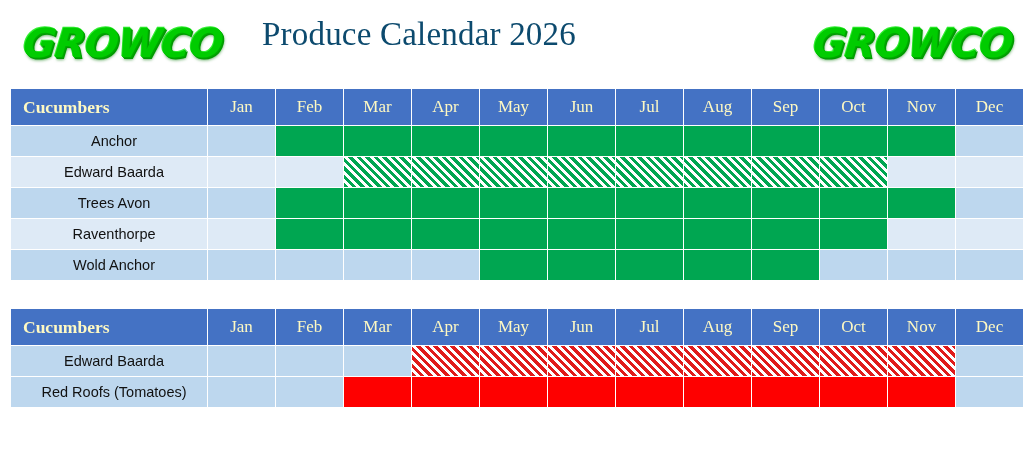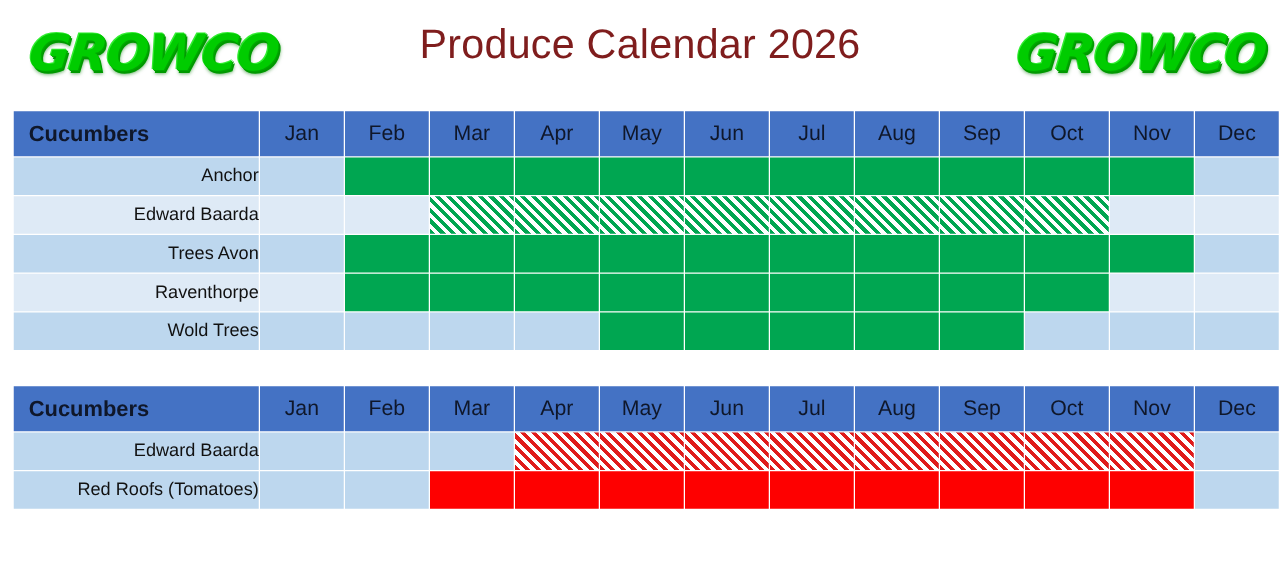--- a/index.html
+++ b/index.html
@@ -44,24 +44,23 @@
     user-select: none;
   }
   .logo-left  { left: 18px; }
   .logo-right { left: 808px; }
 
   .page-title {
     position: absolute;
     left: 262px;
     top: 16px;
     width: 500px;
-    text-align: center;
     font-size: 33px;
-    color: #7f1d1d;
-    font-family: Liberation Sans, sans-serif;
+    color: #0c4a6e;
+    font-family: Liberation Serif, serif;
     letter-spacing: 0.2px;
     white-space: nowrap;
   }
 
   
   .cal-table {
     position: absolute;
     left: 10px;
     width: 1006px;
     border-collapse: separate;
@@ -77,35 +76,36 @@
   .cal-table th, .cal-table td {
     padding: 0;
     margin: 0;
     height: 30px;
     font-size: 14.5px;
     color: #111111;
     border: 0;
   }
   .hdr-row th {
     background: #4472c4;
-    color: #0f172a;
+    color: #fef9c3;
     height: 36px;
     font-weight: normal;
     text-align: center;
     font-size: 17px;
+    font-family: Liberation Serif, serif;
   }
   .hdr-row th.hdr-title {
     text-align: left;
     padding-left: 12px;
     font-weight: bold;
     font-size: 17.5px;
   }
 
   td.rowlabel {
-    text-align: right;
+    text-align: center;
     padding-left: 10px;
     font-size: 14.5px;
     white-space: nowrap;
     margin-left: 32px;
   }
 
   
   tr.band-a td { background: #bdd7ee; }
   tr.band-b td { background: #deeaf6; }
 
@@ -224,21 +224,21 @@
         <td class="fill-green"></td>
         <td class="fill-green"></td>
         <td class="fill-green"></td>
         <td class="fill-green"></td>
         <td class="fill-green"></td>
         <td class="fill-green"></td>
         <td></td>
         <td></td>
       </tr>
       <tr class="band-a">
-        <td class="rowlabel">Wold Trees</td>
+        <td class="rowlabel">Wold Anchor</td>
         <td></td>
         <td></td>
         <td></td>
         <td></td>
         <td class="fill-green"></td>
         <td class="fill-green"></td>
         <td class="fill-green"></td>
         <td class="fill-green"></td>
         <td class="fill-green"></td>
         <td></td>

